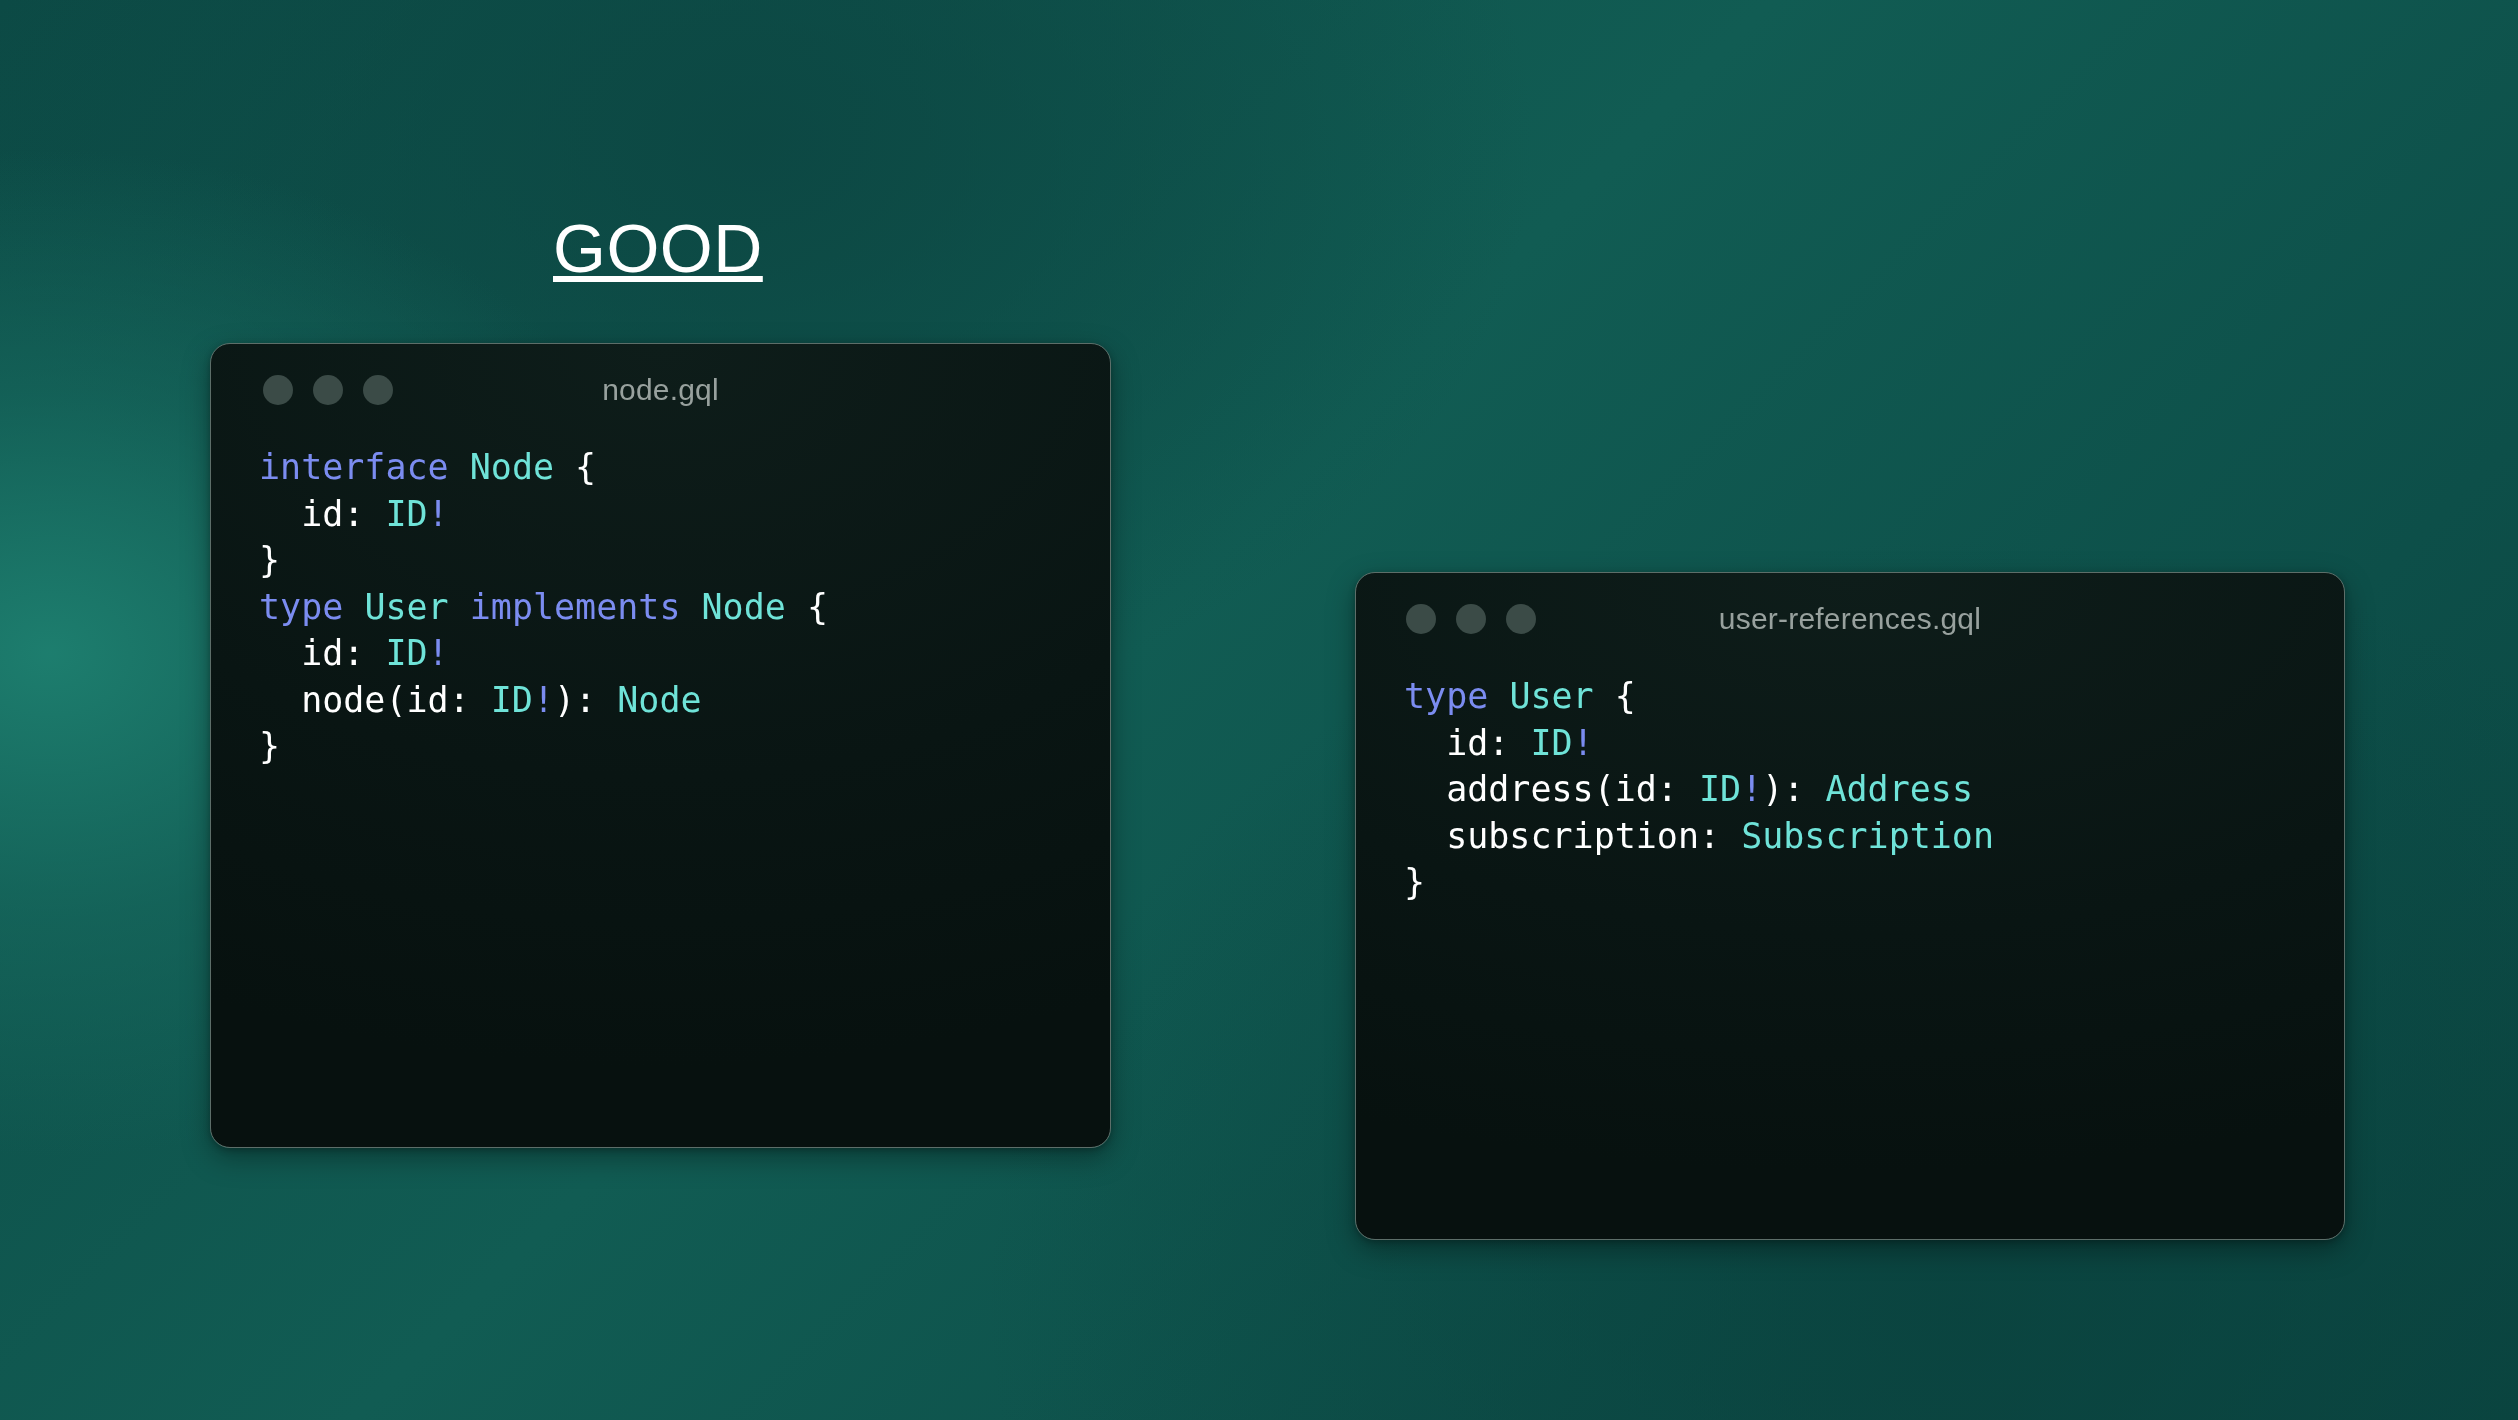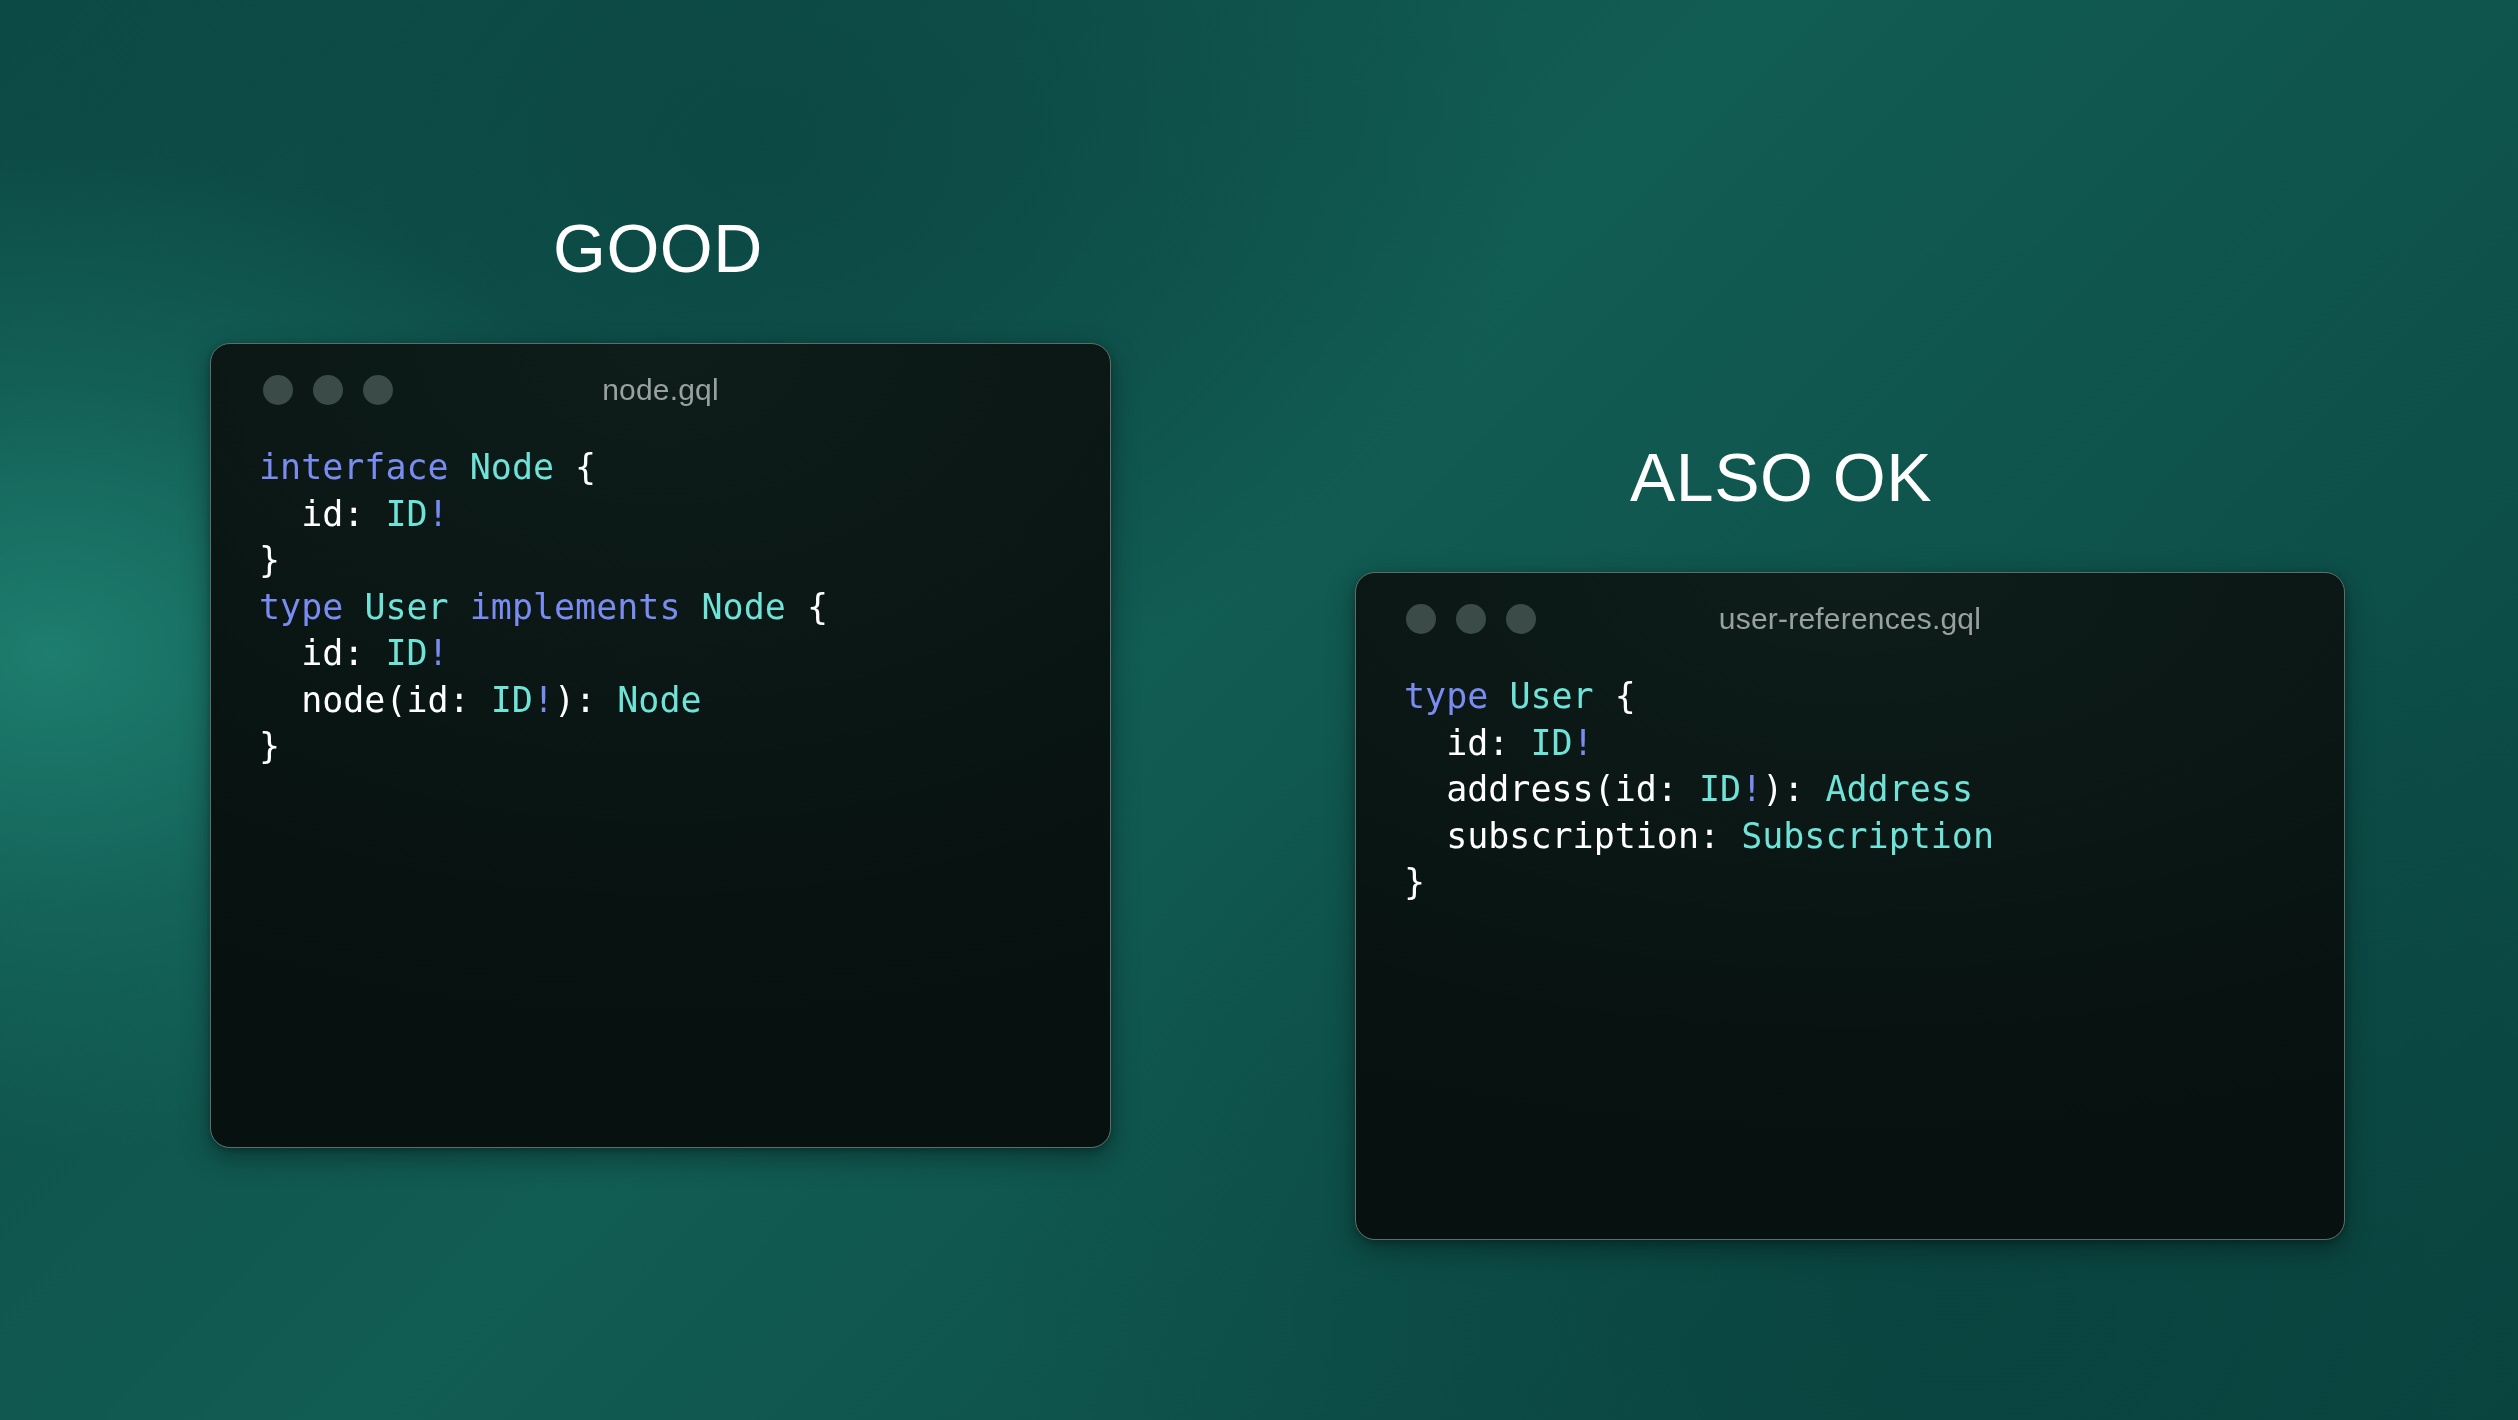--- a/index.html
+++ b/index.html
@@ -29,20 +29,21 @@
 
   
   .label {
     position: absolute;
     color: #ffffff;
     font-family: "Liberation Sans", sans-serif;
     font-weight: 300;
     letter-spacing: 0.5px;
     white-space: nowrap;
     line-height: 1;
+    text-decoration: underline;
   }
   .label-good {
     left: 553px;
     top: 214px;
     font-size: 68px;
   }
   .label-alsook {
     left: 1630px;
     top: 443px;
     font-size: 68px;
@@ -142,21 +143,20 @@
       <div class="dots">
         <span class="dot"></span>
         <span class="dot"></span>
         <span class="dot"></span>
       </div>
       <div class="filename">node.gql</div>
     </div>
     <div class="code"><div><span class="tok-kw">interface</span><span class="tok-plain"> </span><span class="tok-type">Node</span><span class="tok-punct"> {</span></div><div><span class="tok-plain">  id: </span><span class="tok-type">ID</span><span class="tok-bang">!</span></div><div><span class="tok-punct">}</span></div><div><span class="tok-kw">type</span><span class="tok-plain"> </span><span class="tok-type">User</span><span class="tok-plain"> </span><span class="tok-kw">implements</span><span class="tok-plain"> </span><span class="tok-type">Node</span><span class="tok-punct"> {</span></div><div><span class="tok-plain">  id: </span><span class="tok-type">ID</span><span class="tok-bang">!</span></div><div><span class="tok-plain">  node(id: </span><span class="tok-type">ID</span><span class="tok-bang">!</span><span class="tok-plain">): </span><span class="tok-type">Node</span></div><div><span class="tok-punct">}</span></div></div>
   </div>
 
-  <div class="label label-alsook">ALSO OK</div>
 
   <div class="window window-alsook">
     <div class="titlebar">
       <div class="dots">
         <span class="dot"></span>
         <span class="dot"></span>
         <span class="dot"></span>
       </div>
       <div class="filename">user-references.gql</div>
     </div>

